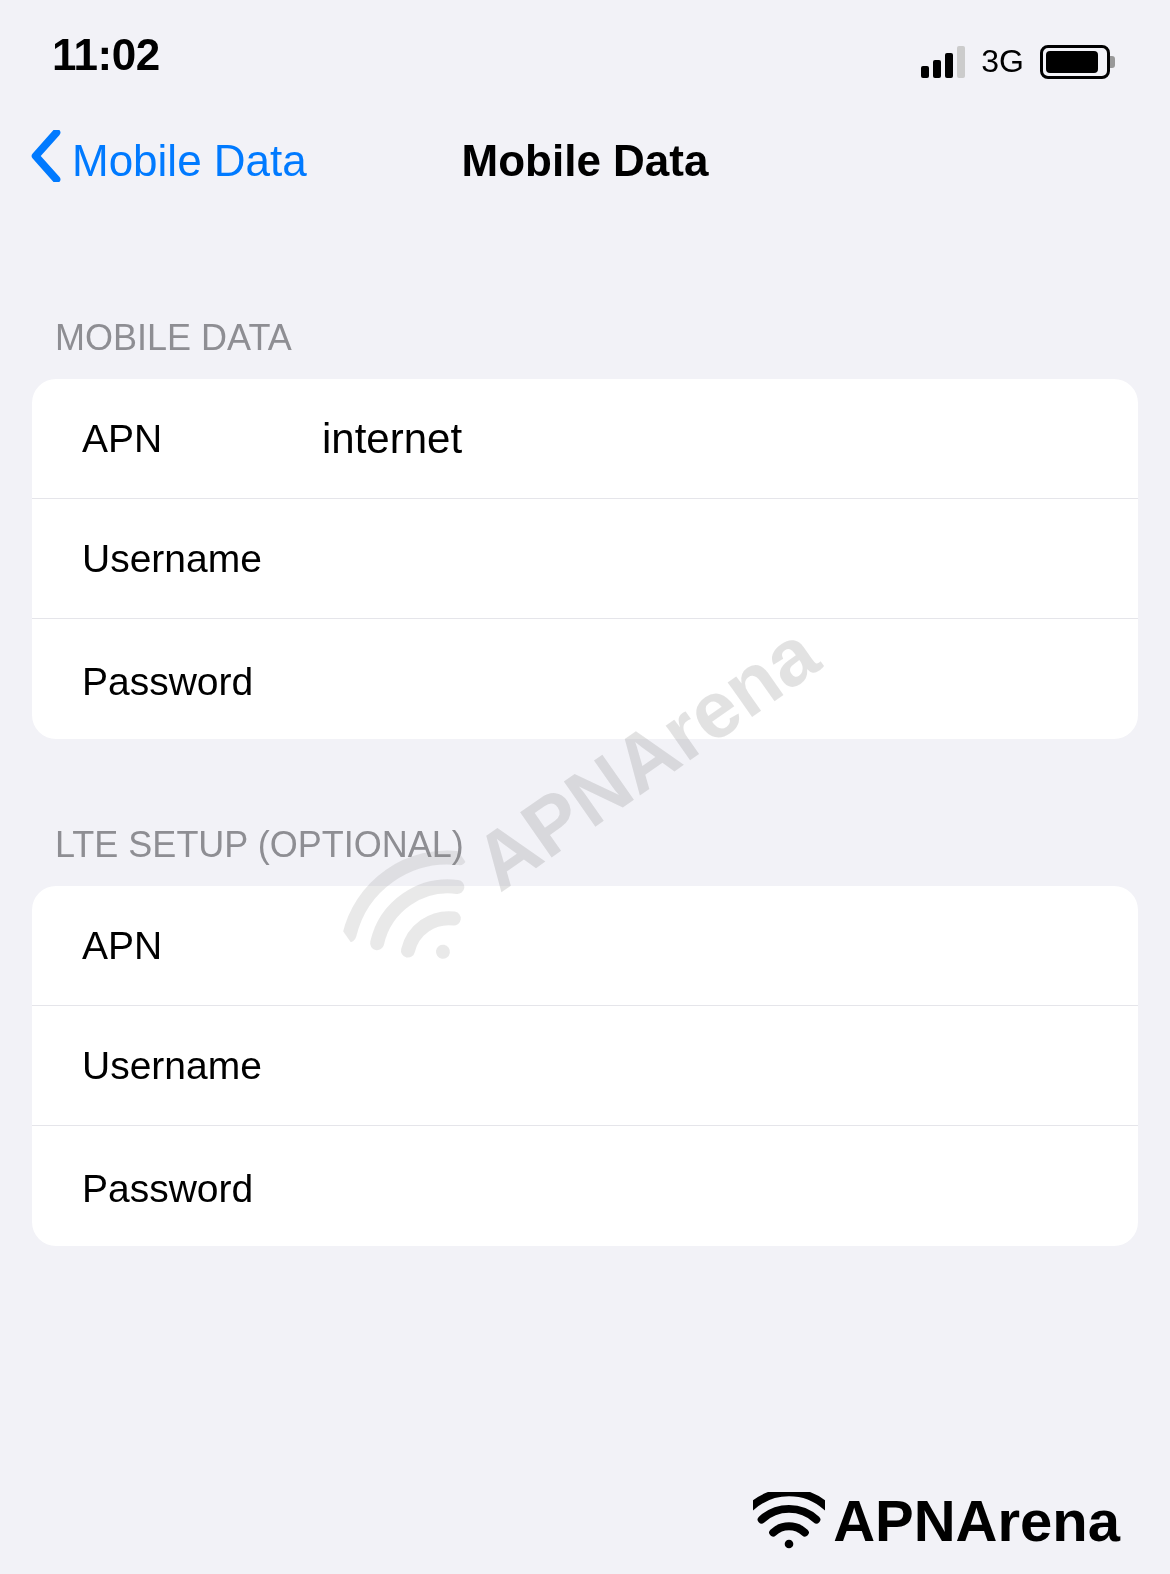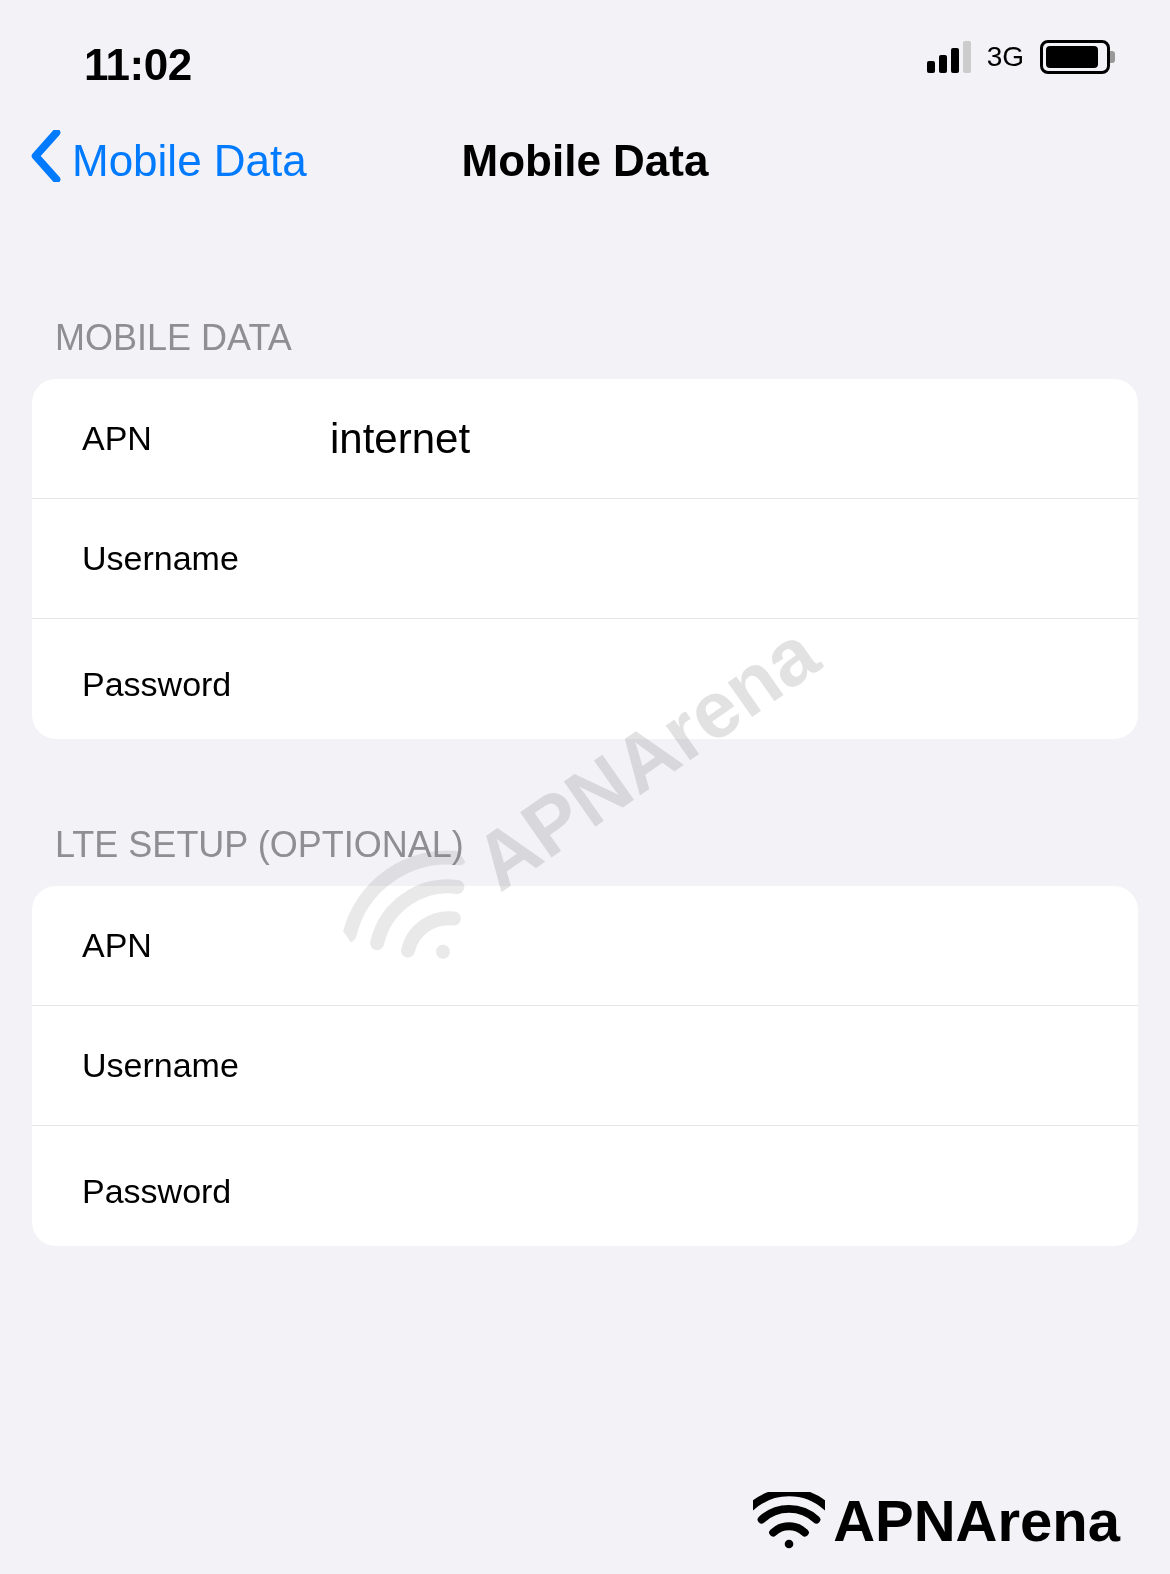--- a/index.html
+++ b/index.html
@@ -14,22 +14,22 @@
       height: 1574px;
       background-color: #f2f2f7;
       position: relative;
       overflow: hidden;
     }
     
     
     .status-bar {
       display: flex;
       justify-content: space-between;
-      align-items: flex-start;
-      padding: 40px 60px 30px 84px;
+      align-items: flex-end;
+      padding: 40px 60px 30px 52px;
       height: 110px;
     }
     
     .status-time {
       font-size: 44px;
       font-weight: 600;
       color: #000;
       letter-spacing: -0.5px;
     }
     
@@ -51,21 +51,21 @@
       background-color: #000;
       border-radius: 2px;
     }
     
     .signal-bar.b1 { height: 12px; }
     .signal-bar.b2 { height: 18px; }
     .signal-bar.b3 { height: 25px; }
     .signal-bar.b4 { height: 32px; background-color: #ccc; }
     
     .network-type {
-      font-size: 28px;
+      font-size: 32px;
       font-weight: 500;
       color: #000;
     }
     
     .battery {
       width: 70px;
       height: 34px;
       border: 3px solid #000;
       border-radius: 8px;
       position: relative;
@@ -148,35 +148,34 @@
       min-height: 120px;
       border-bottom: 1px solid #e5e5ea;
     }
     
     .settings-row:last-child {
       border-bottom: none;
       align-items: flex-end;
     }
     
     .row-label {
-      font-size: 34px;
+      font-size: 39px;
       color: #000;
       width: 240px;
       flex-shrink: 0;
     }
     
     .row-input {
       font-size: 42px;
       color: #000;
       border: none;
       outline: none;
       flex: 1;
       background: transparent;
       font-family: inherit;
-      margin-left: 8px;
     }
     
     .row-input::placeholder {
       color: #c7c7cc;
     }
     
     
     .watermark {
       position: absolute;
       left: 50%;

